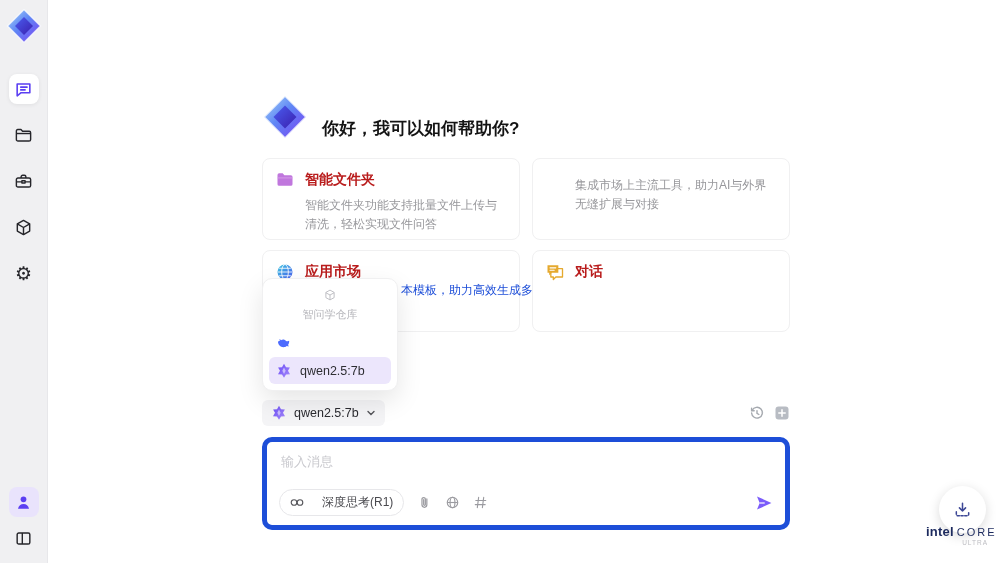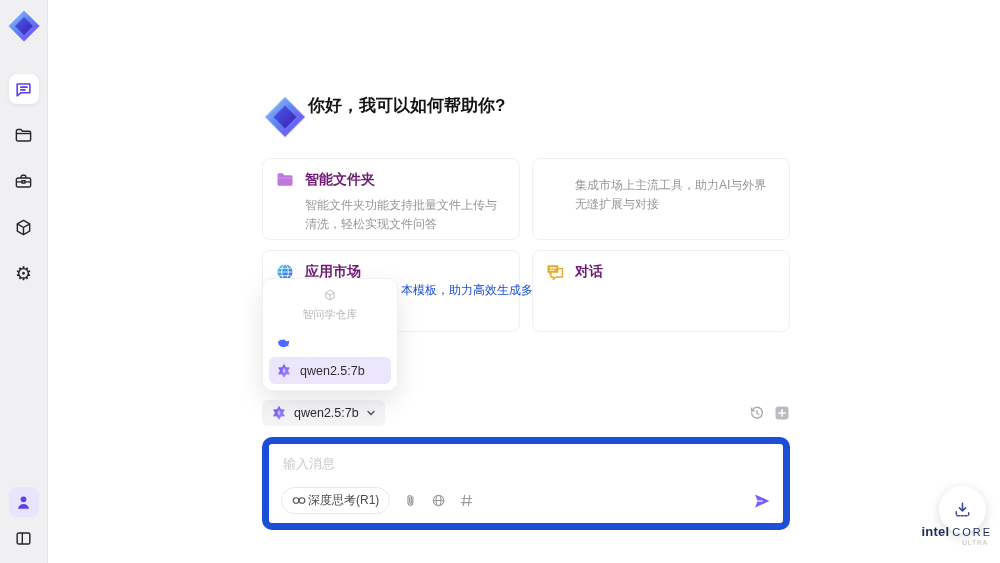--- a/index.html
+++ b/index.html
@@ -11,32 +11,32 @@
     border-right:1px solid #e7e7ea;display:flex;flex-direction:column;align-items:center;padding-top:8px;}
   .logo-sm{width:36px;height:36px;}
   .nav{margin-top:30px;display:flex;flex-direction:column;gap:16px;align-items:center;}
   .nav-item{width:30px;height:30px;border-radius:8px;display:grid;place-items:center;cursor:pointer;}
   .nav-item.active{background:#fff;box-shadow:0 1px 4px rgba(0,0,0,.07);}
   .nav-item svg{width:19px;height:19px;}
   .gear-glyph{font-size:19px;line-height:1;color:#26262b;}
   .side-bottom{margin-top:auto;margin-bottom:10px;display:flex;flex-direction:column;gap:6px;align-items:center;}
 
   
-  .greeting{position:absolute;left:262px;top:94px;display:flex;align-items:flex-start;}
+  .greeting{position:absolute;left:262px;top:94px;display:flex;align-items:flex-end;gap:14px;}
   .greeting .logo-lg{width:46px;height:46px;}
   .greeting h1{font-size:17px;font-weight:700;color:#141414;margin:0;}
 
   
   .cards{position:absolute;left:262px;top:158px;width:528px;display:grid;
     grid-template-columns:258px 258px;gap:10px 12px;}
   .card{position:relative;height:82px;border:1px solid #f0f0f1;border-radius:8px;
     padding:11px 12px;background:#fff;cursor:pointer;}
   .card-head{display:flex;align-items:center;gap:10px;}
   .card-head svg{width:20px;height:20px;flex:0 0 auto;}
-  .card-title{font-size:14px;font-weight:700;color:#701a75;}
+  .card-title{font-size:14px;font-weight:700;color:#b91c1c;}
   .card-desc{margin:6px 0 0 30px;font-size:12px;color:#97979b;line-height:1.55;}
   .frag{position:absolute;left:138px;top:31px;font-size:12px;color:#1d4ed8;white-space:nowrap;}
 
   
   .dropdown{position:absolute;left:262px;top:278px;width:136px;background:#fff;z-index:10;
     border:1px solid #f0f0f1;border-radius:10px;box-shadow:0 10px 26px rgba(0,0,0,.10);padding:6px;}
   .dd-header{display:flex;align-items:center;gap:6px;padding:4px 7px 7px;font-size:11px;color:#b6b6bb;flex-direction:column;}
   .dd-header svg{width:12px;height:12px;}
   .dd-item{display:flex;align-items:center;gap:8px;height:27px;padding:0 7px;border-radius:6px;
     font-size:12.5px;color:#2e2e33;cursor:pointer;}
@@ -48,37 +48,37 @@
   .selector-row{position:absolute;left:262px;top:400px;width:528px;display:flex;align-items:center;}
   .model-btn{display:flex;align-items:center;gap:7px;background:#f4f4f6;border-radius:6px;
     padding:5px 9px;font-size:12.5px;color:#2b2b30;cursor:pointer;}
   .model-btn svg.mini{width:16px;height:16px;}
   .chev{width:10px;height:10px;}
   .row-icons{margin-left:auto;display:flex;align-items:center;gap:9px;}
   .icon-btn{display:grid;place-items:center;cursor:pointer;background:none;border:none;padding:0;}
 
   
   .composer{position:absolute;left:262px;top:437px;width:528px;height:93px;
-    border:7px solid #1d4ed8;border-radius:10px;background:#fff;}
+    border:5px solid #1d4ed8;border-radius:10px;background:#fff;}
   .composer textarea{position:absolute;left:14px;top:11px;right:14px;height:38px;border:none;outline:none;
     resize:none;font-size:13px;color:#333;background:transparent;font-family:inherit;padding:0;}
   .composer textarea::placeholder{color:#c9c9ce;}
   .composer-bar{position:absolute;left:12px;right:12px;bottom:9px;display:flex;align-items:center;gap:13px;}
-  .pill{display:flex;align-items:center;gap:2px;border:1px solid #e7e7ea;border-radius:15px;
+  .pill{display:flex;align-items:center;gap:18px;border:1px solid #e7e7ea;border-radius:15px;
     padding:4px 10px;font-size:12px;color:#4a4a4f;background:#fff;cursor:pointer;}
   .pill svg{width:14px;height:11px;}
   .bar-ic{width:15px;height:15px;cursor:pointer;}
   .send{margin-left:auto;cursor:pointer;width:18px;height:18px;}
 
   
   .fab{position:absolute;left:939px;top:486px;width:47px;height:47px;border-radius:50%;background:#fff;
     box-shadow:0 3px 12px rgba(0,0,0,.15);display:grid;place-items:center;cursor:pointer;border:none;}
   .fab svg{width:19px;height:19px;}
   .intel{position:absolute;left:926px;top:525px;width:66px;text-align:center;line-height:1;}
-  .intel .row1{display:flex;align-items:baseline;justify-content:flex-end;gap:3px;color:#1c2a5e;}
+  .intel .row1{display:flex;align-items:baseline;justify-content:space-between;gap:3px;color:#1c2a5e;}
   .intel .i1{font-size:13px;font-weight:700;letter-spacing:.2px;}
   .intel .i2{font-size:11px;font-weight:300;letter-spacing:2px;text-transform:uppercase;}
   .intel .i3{font-size:6.5px;color:#bdbdc2;letter-spacing:1px;text-transform:uppercase;
     text-align:right;margin-top:2px;padding-right:4px;}
 </style>
 </head>
 <body>
 
 <svg width="0" height="0" style="position:absolute">
   <defs>

